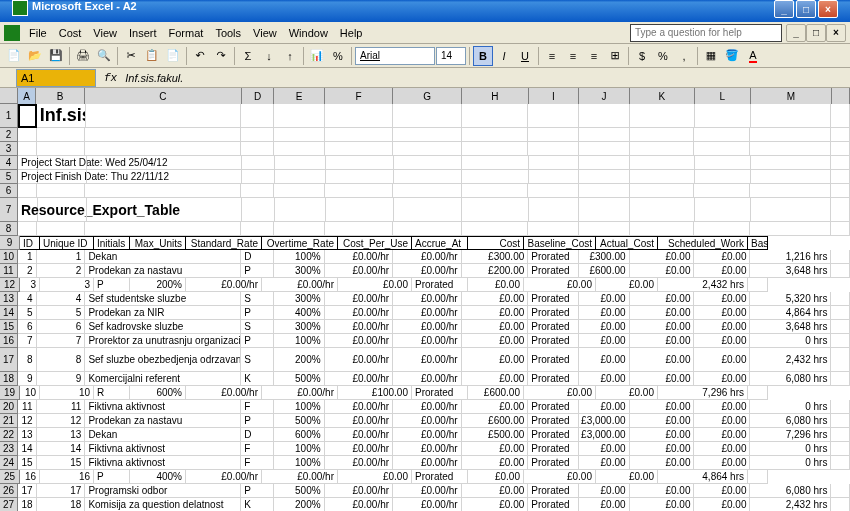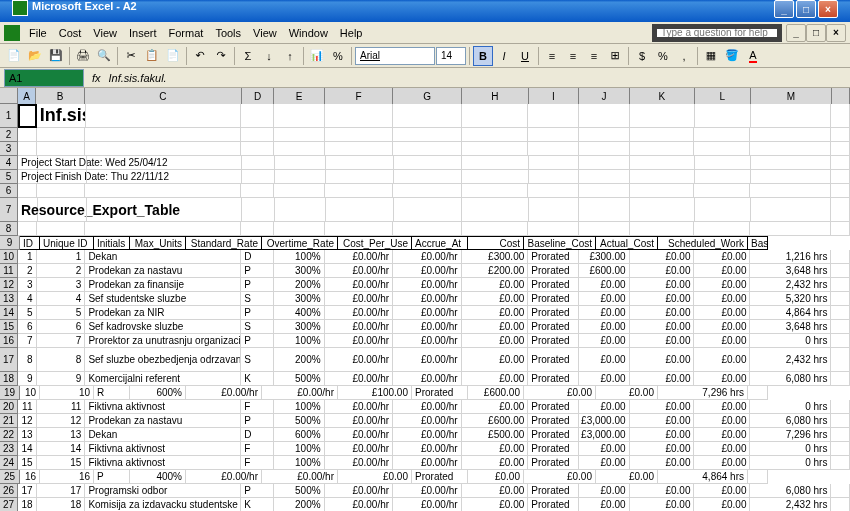--- a/index.html
+++ b/index.html
@@ -7,30 +7,30 @@
 .titlebar { background: linear-gradient(to bottom, #0a5ac6, #3c8cde 10%, #0a5ac6); color: #fff; height: 22px; display: flex; padding: 0 12px; font-weight: bold; }
 .titlebar .icon { width: 16px; height: 16px; background: #1a7e1a; margin-right: 4px; border: 1px solid #fff; }
 .titlebar .title { flex: 1; }
 .titlebar .winbtns { display: flex; gap: 2px; }
 .winbtn { width: 20px; height: 18px; background: linear-gradient(to bottom, #7ba8e0, #3b6fb8); border: 1px solid #fff; border-radius: 2px; display: flex; align-items: center; justify-content: center; color: #fff; font-weight: bold; font-size: 10px; cursor: pointer; }
 .winbtn.close { background: linear-gradient(to bottom, #e68a6a, #c84a2a); }
 .menubar { background: #ece9d8; height: 22px; display: flex; align-items: center; padding: 0 4px; border-bottom: 1px solid #aca899; }
 .menubar .xicon { width: 16px; height: 16px; background: #1a7e1a; margin-right: 3px; }
 .menubar .mitem { padding: 2px 6px; cursor: pointer; }
 .menubar .help { margin-left: auto; }
-.helpinput { width: 130px; height: 18px; border: 5px solid #404040; font-size: 10px; padding: 0 4px; color: #999; }
+.helpinput { width: 152px; height: 18px; border: 1px solid #404040; font-size: 10px; padding: 0 4px; color: #999; }
 .toolbar { background: #ece9d8; height: 24px; display: flex; align-items: center; padding: 0 4px; border-bottom: 1px solid #aca899; gap: 1px; }
 .tbtn { width: 20px; height: 20px; display: flex; align-items: center; justify-content: center; cursor: pointer; border: 1px solid transparent; }
 .tsep { width: 1px; height: 18px; background: #aca899; margin: 0 2px; }
 .fontname { width: 80px; height: 18px; border: 1px solid #7f9db9; background: #fff; font-size: 10px; padding: 0 4px; display: flex; align-items: center; text-decoration: underline; }
 .fontsize { width: 30px; height: 18px; border: 1px solid #7f9db9; background: #fff; font-size: 10px; padding: 0 4px; display: flex; align-items: center; }
 .bbtn { font-weight: bold; border: 1px solid #316ac5; background: #c1d2ee; }
 .namebox-row { background: #ece9d8; height: 20px; display: flex; align-items: center; border-bottom: 1px solid #aca899; }
-.namebox { width: 80px; height: 18px; border: 1px solid #7f9db9; background: #15803d; margin-left: 4px; padding: 0 4px; display: flex; align-items: center; }
-.fx { margin: 0 8px; font-style: italic; }
+.namebox { width: 80px; height: 18px; border: 1px solid #7f9db9; background: #eab308; margin-left: 16px; padding: 0 4px; display: flex; align-items: center; }
+.fx { margin: 0 8px; font-style: italic; font-family: Liberation Mono, monospace; }
 .formulabar { flex: 1; font-style: italic; }
 .sheet { background: #fff; position: relative; height: 426px; overflow: hidden; }
 .colhdr-row { display: flex; height: 16px; background: #d8d8d8; border-bottom: 1px solid #808080; }
 .rowhdr { width: 20px; background: #d8d8d8; border-right: 1px solid #808080; border-bottom: 1px solid #808080; display: flex; align-items: center; justify-content: center; font-size: 10px; }
 .corner { width: 20px; height: 16px; background: #d8d8d8; border-right: 1px solid #808080; border-bottom: 1px solid #808080; }
 .colhdr { background: #d8d8d8; border-right: 1px solid #808080; display: flex; align-items: center; justify-content: center; font-size: 10px; height: 16px; }
 .colhdr.sel { background: #b8cce4; }
 .grid { overflow: auto; }
 .row { display: flex; height: 14px; }
 .row.tall { height: 24px; }
@@ -341,21 +341,20 @@
         <div class="cell cJ r">£600.00</div>
         <div class="cell cK r">£0.00</div>
         <div class="cell cL r">£0.00</div>
         <div class="cell cM r">3,648 hrs</div>
         <div class="cell cN"></div>
       </div>
       <div class="row">
         <div class="rowhdr">12</div>
         <div class="cell cA r">3</div>
         <div class="cell cB r">3</div>
-        <div class="cell cC">Prodekan za finansije</div>
         <div class="cell cD">P</div>
         <div class="cell cE r">200%</div>
         <div class="cell cF r">£0.00/hr</div>
         <div class="cell cG r">£0.00/hr</div>
         <div class="cell cH r">£0.00</div>
         <div class="cell cI">Prorated</div>
         <div class="cell cJ r">£0.00</div>
         <div class="cell cK r">£0.00</div>
         <div class="cell cL r">£0.00</div>
         <div class="cell cM r">2,432 hrs</div>
@@ -594,21 +593,21 @@
         <div class="cell cJ r">£0.00</div>
         <div class="cell cK r">£0.00</div>
         <div class="cell cL r">£0.00</div>
         <div class="cell cM r">6,080 hrs</div>
         <div class="cell cN"></div>
       </div>
       <div class="row">
         <div class="rowhdr">27</div>
         <div class="cell cA r">18</div>
         <div class="cell cB r">18</div>
-        <div class="cell cC">Komisija za izdavacku studentske</div>
+        <div class="cell cC">Komisija za question delatnost</div>
         <div class="cell cD">K</div>
         <div class="cell cE r">200%</div>
         <div class="cell cF r">£0.00/hr</div>
         <div class="cell cG r">£0.00/hr</div>
         <div class="cell cH r">£0.00</div>
         <div class="cell cI">Prorated</div>
         <div class="cell cJ r">£0.00</div>
         <div class="cell cK r">£0.00</div>
         <div class="cell cL r">£0.00</div>
         <div class="cell cM r">2,432 hrs</div>

